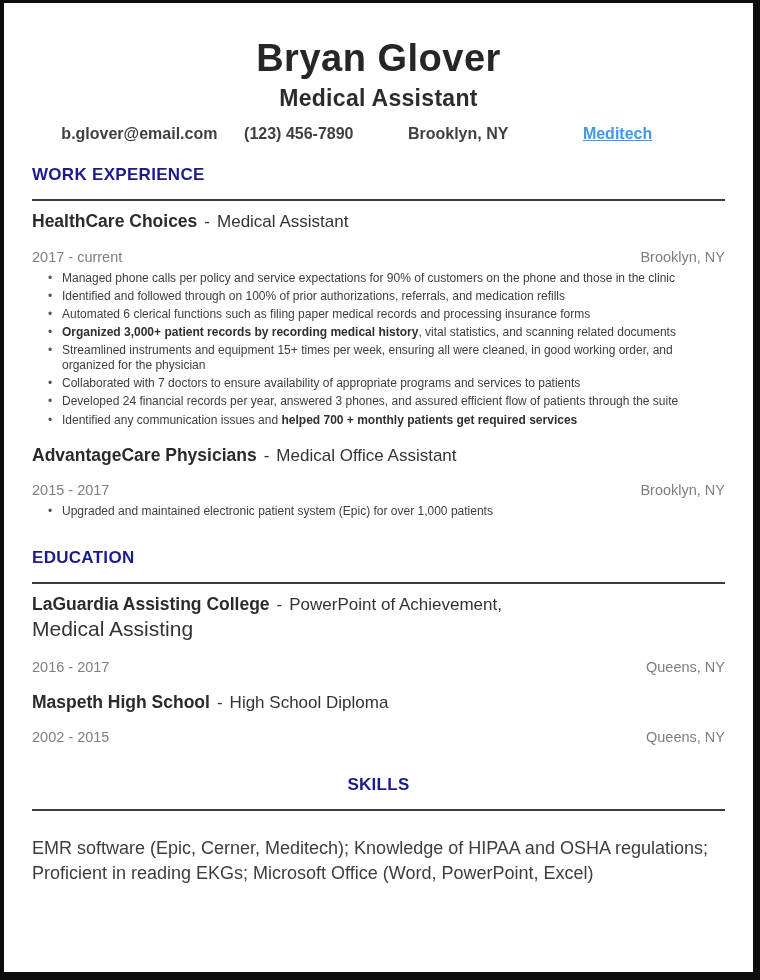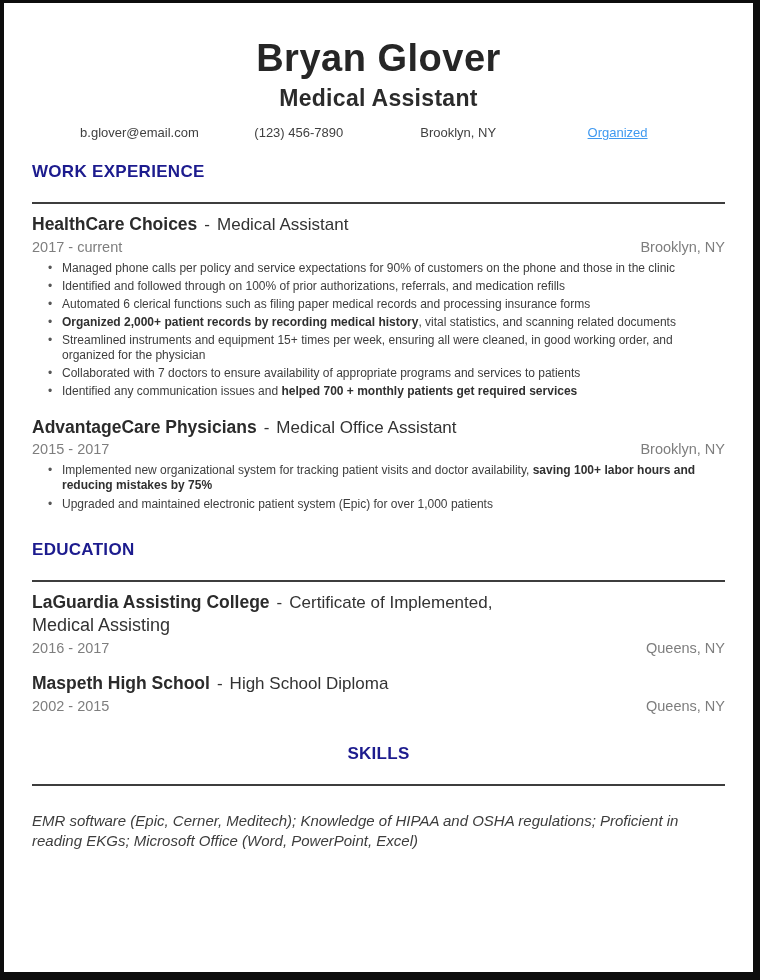--- a/index.html
+++ b/index.html
@@ -32,127 +32,127 @@
     color: #262626; letter-spacing: 0.5px;
   }
   .person-title {
     margin: 5px 0 0; text-align: center;
     font-size: 23px; font-weight: 700; line-height: 1.1;
     color: #2b2b2b; letter-spacing: 0.3px;
   }
   .contact {
     display: grid; grid-template-columns: repeat(4, 1fr);
     width: 92%; margin: 14px auto 2px;
-    font-size: 13px; color: #3f3f3f;
+    font-size: 16px; color: #3f3f3f; font-weight: bold;
   }
   .contact > * { text-align: center; white-space: nowrap; }
   .contact a { color: var(--link-color); text-decoration: underline; }
   
   .sec-heading {
-    margin: 22px 0 8px; padding-bottom: 20px;
+    margin: 22px 0 8px; padding-bottom: 14px;
     font-size: 17px; font-weight: 700; letter-spacing: 0.3px;
     color: var(--heading-color);
     border-bottom: 2px solid var(--rule-color);
   }
   .sec-heading.edu { margin-top: 28px; }
   .sec-heading.skl { margin-top: 30px; text-align: center; }
   .entry { margin-top: 10px; }
   .entry + .entry { margin-top: 17px; }
   .title-row { font-size: 17px; line-height: 1.22; color: #333333; }
   .org { font-size: 17.5px; font-weight: 700; color: var(--dark-color); }
   .dash { margin: 0 7px; color: #333333; }
   .role { font-weight: 400; }
-  .title-row2 { font-size: 18px; line-height: 1.25; color: #333333; margin-top: 1px; }
+  .title-row2 { font-size: 21px; line-height: 1.25; color: #333333; margin-top: 1px; }
   .title-row2:empty { display: none; }
   .meta {
     display: flex; justify-content: space-between;
-    margin-top: 3px;
+    margin-top: 16px;
     font-size: 14.5px; color: var(--muted-color);
   }
   ul.bullets {
     margin: 6px 0 0; padding: 0 0 0 16px;
     list-style: none;
   }
   ul.bullets li {
     position: relative;
     padding-left: 14px;
     margin-bottom: 3px;
     font-size: 12px; line-height: 1.26; color: var(--text-color);
   }
   ul.bullets li::before {
     content: "\2022";
     position: absolute; left: 0; top: 0;
     color: #555555;
   }
   ul.bullets .b, .b { font-weight: 700; color: #303030; }
   .skills-text {
     margin-top: 25px;
-    font-size: 15px; line-height: 1.35; color: var(--text-color); font-style: italic;
+    font-size: 18px; line-height: 1.35; color: var(--text-color);
   }
 </style>
 </head>
 <body>
 
 <div class="frame">
   <div class="page">
 
     <header>
       <h1 class="name">Bryan Glover</h1>
       <h2 class="person-title">Medical Assistant</h2>
       <div class="contact">
         <span>b.glover@email.com</span>
         <span>(123) 456-7890</span>
         <span>Brooklyn, NY</span>
-        <span><a href="#">Organized</a></span>
+        <span><a href="#">Meditech</a></span>
       </div>
     </header>
 
     <section>
       <h3 class="sec-heading">WORK EXPERIENCE</h3>
 
       <article class="entry">
         <div class="title-row">
           <span class="org">HealthCare Choices</span><span class="dash">-</span><span class="role">Medical Assistant</span>
         </div>
         <div class="meta">
           <span>2017 - current</span>
           <span>Brooklyn, NY</span>
         </div>
         <ul class="bullets">
             <li><span>Managed phone calls per policy and service expectations for 90% of customers on the phone and those in the clinic</span></li>
             <li><span>Identified and followed through on 100% of prior authorizations, referrals, and medication refills</span></li>
             <li><span>Automated 6 clerical functions such as filing paper medical records and processing insurance forms</span></li>
-            <li><span class="b">Organized 2,000+ patient records by recording medical history</span><span>, vital statistics, and scanning related documents</span></li>
+            <li><span class="b">Organized 3,000+ patient records by recording medical history</span><span>, vital statistics, and scanning related documents</span></li>
             <li><span>Streamlined instruments and equipment 15+ times per week, ensuring all were cleaned, in good working order, and organized for the physician</span></li>
             <li><span>Collaborated with 7 doctors to ensure availability of appropriate programs and services to patients</span></li>
+            <li><span>Developed 24 financial records per year, answered 3 phones, and assured efficient flow of patients through the suite</span></li>
             <li><span>Identified any communication issues and </span><span class="b">helped 700 + monthly patients get required services</span></li>
           </ul>
       </article>
 
       <article class="entry">
         <div class="title-row">
           <span class="org">AdvantageCare Physicians</span><span class="dash">-</span><span class="role">Medical Office Assistant</span>
         </div>
         <div class="meta">
           <span>2015 - 2017</span>
           <span>Brooklyn, NY</span>
         </div>
         <ul class="bullets">
-            <li><span>Implemented new organizational system for tracking patient visits and doctor availability, </span><span class="b">saving 100+ labor hours and reducing mistakes by 75%</span></li>
             <li><span>Upgraded and maintained electronic patient system (Epic) for over 1,000 patients</span></li>
           </ul>
       </article>
     </section>
 
     <section>
       <h3 class="sec-heading edu">EDUCATION</h3>
 
       <article class="entry">
         <div class="title-row">
-          <span class="org">LaGuardia Assisting College</span><span class="dash">-</span><span class="role">Certificate of Implemented,</span>
+          <span class="org">LaGuardia Assisting College</span><span class="dash">-</span><span class="role">PowerPoint of Achievement,</span>
         </div>
         <div class="title-row2">Medical Assisting</div>
         <div class="meta">
           <span>2016 - 2017</span>
           <span>Queens, NY</span>
         </div>
       </article>
 
       <article class="entry">
         <div class="title-row">

